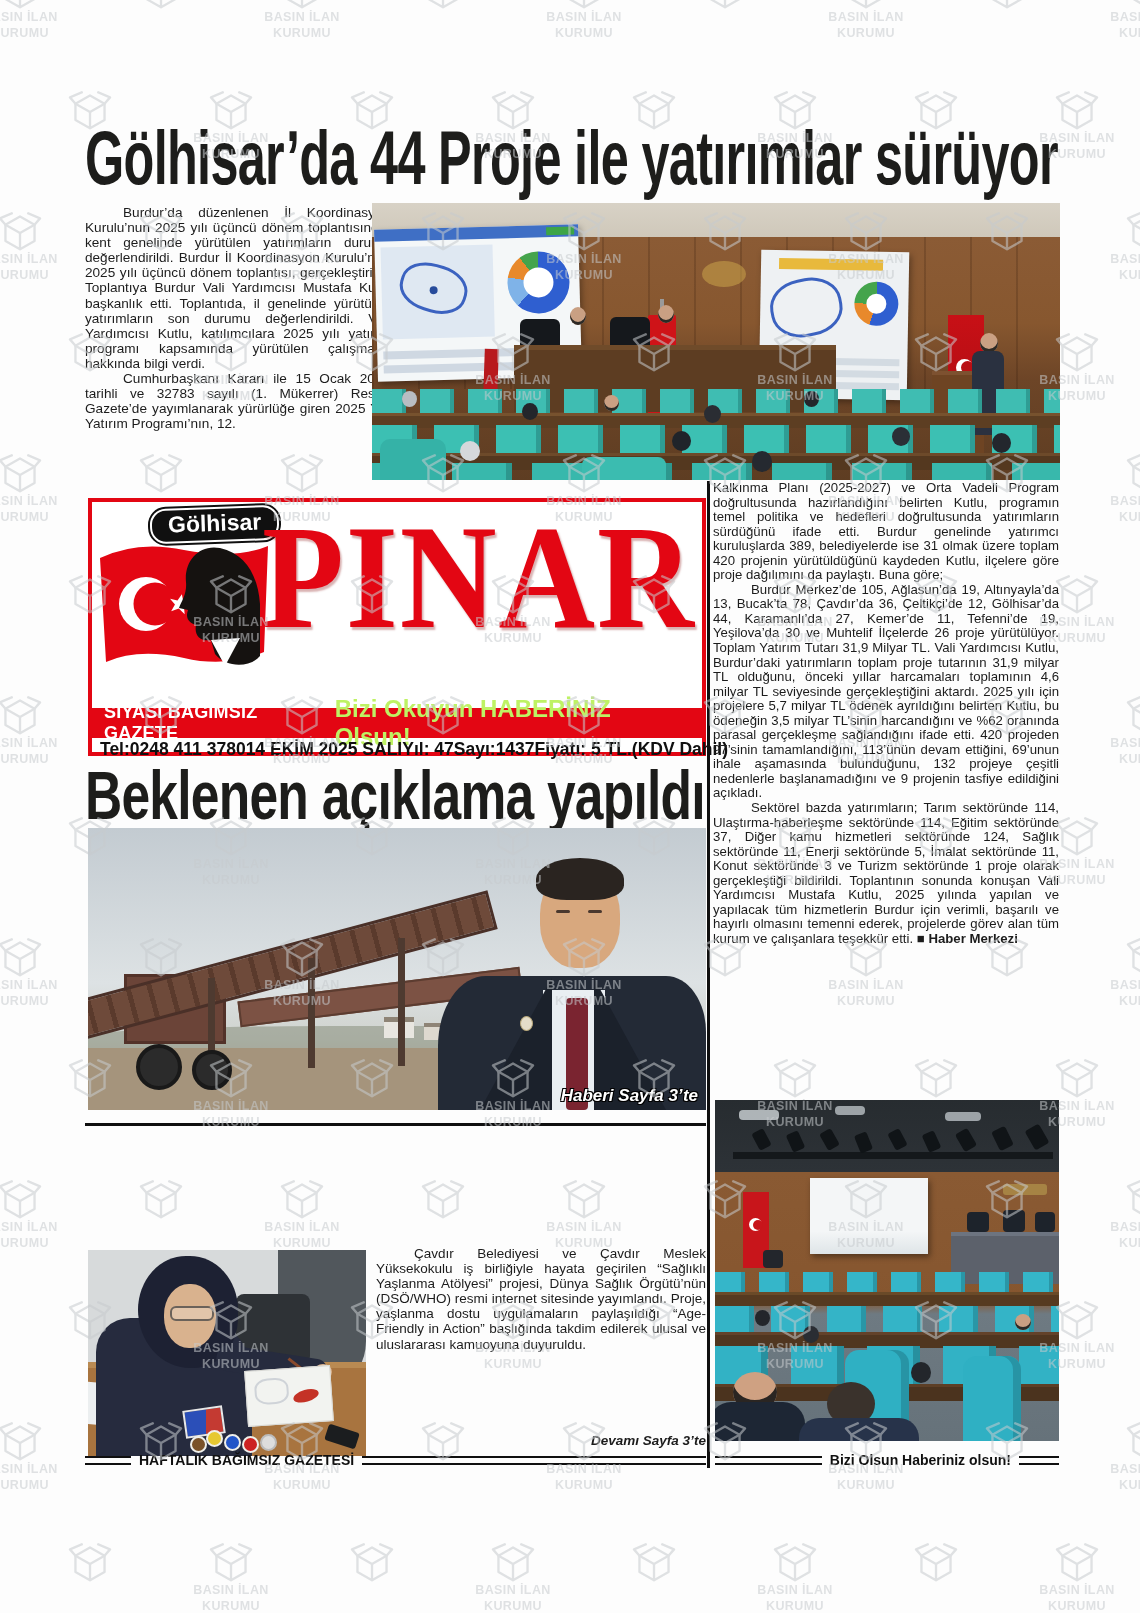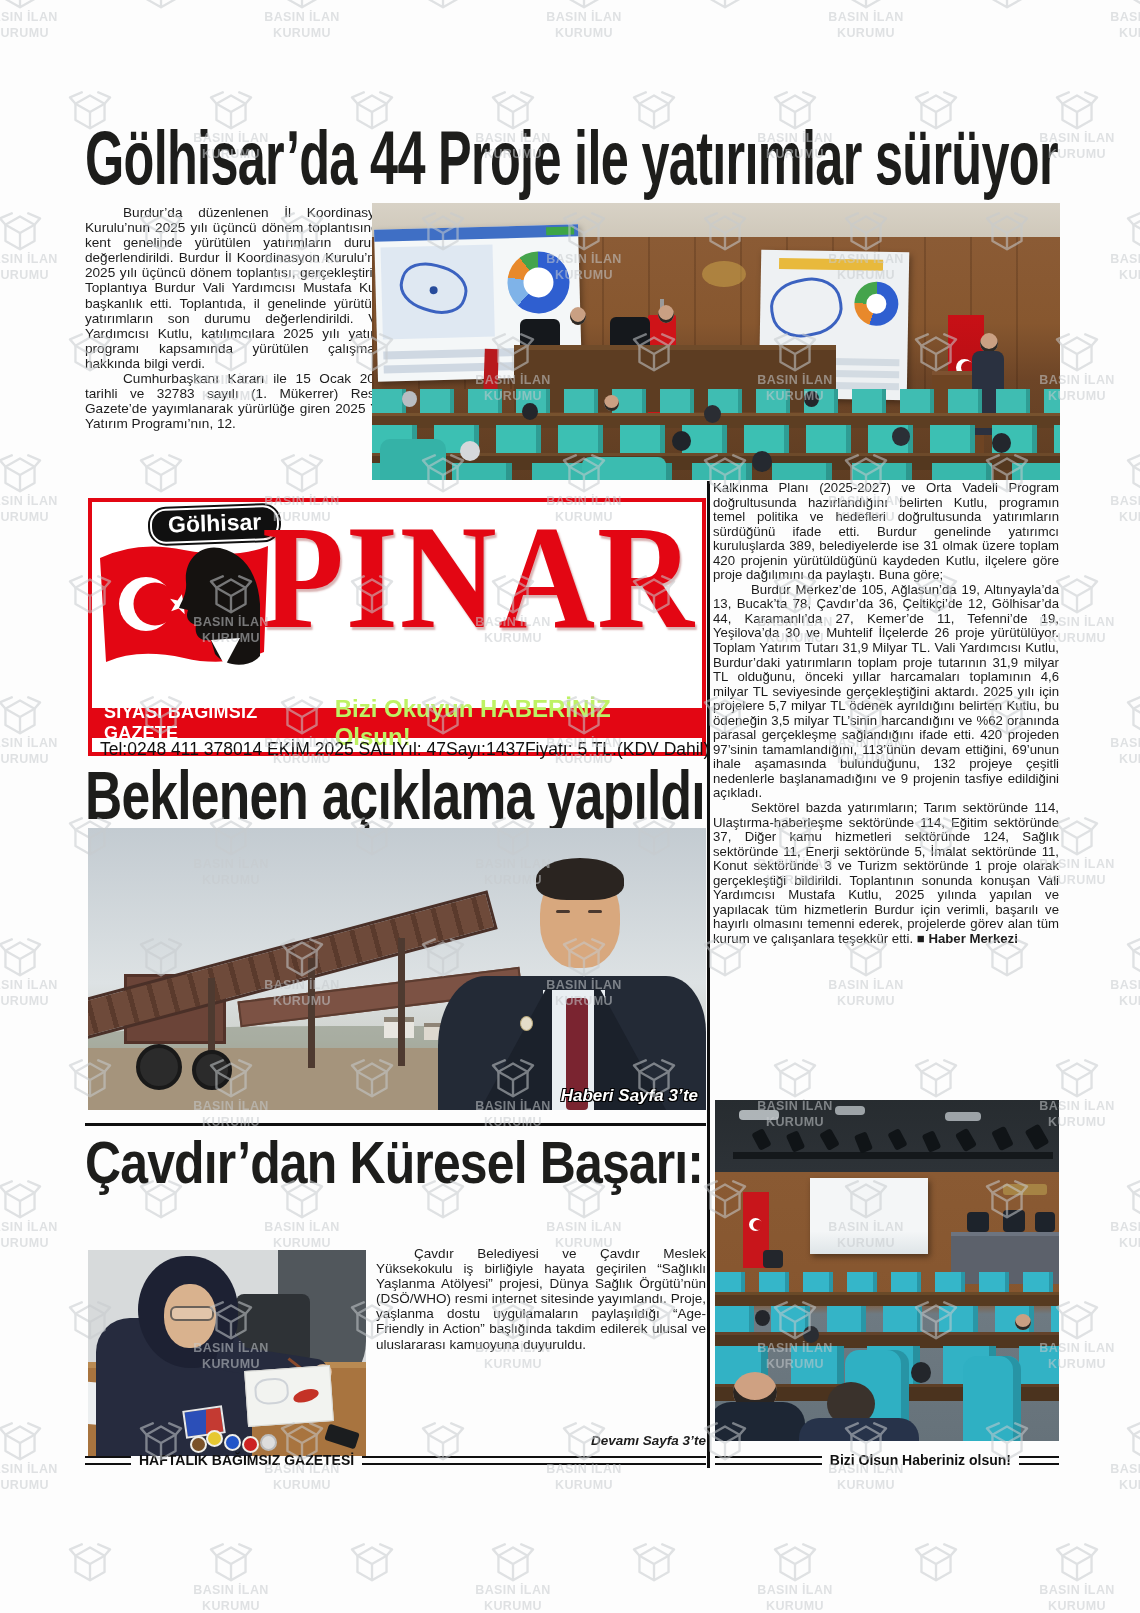--- a/index.html
+++ b/index.html
@@ -19,21 +19,21 @@
       box-shadow:0 0 0 2px #101010;transform:rotate(-2deg);display:inline-block}
   #pinar{font-family:"Liberation Serif",serif;font-weight:700;font-size:148px;line-height:.86;
       color:#e30613;letter-spacing:2px;white-space:nowrap;display:inline-block;
       transform-origin:0 0;text-shadow:2px 3px 2px rgba(130,0,0,.30)}
   #subtitle{font-family:"Liberation Serif",serif;font-weight:700;font-size:49px;line-height:1;
       color:#141414;white-space:nowrap;display:inline-block;transform-origin:0 0}
   #redbar{background:#e30613;display:flex;justify-content:flex-start;align-items:center;padding:0 12px;box-sizing:border-box}
   #redbar .sl{color:#fff;font-weight:700;font-size:18px;letter-spacing:.2px}
   #redbar .sr{color:#bef264;font-weight:700;font-size:24px}
   #infoline{display:flex;justify-content:space-between;align-items:center;
-      font-weight:400;font-size:17.5px;color:#101010;padding:0 8px;box-sizing:border-box;white-space:nowrap}
+      font-weight:700;font-size:17.5px;color:#101010;padding:0 8px;box-sizing:border-box;white-space:nowrap}
   
   .frule{height:9px;border-top:2.5px solid #101010;border-bottom:2.5px solid #101010;box-sizing:border-box}
   .ftxt{font-weight:700;font-size:14px;white-space:nowrap;padding:0 8px;color:#101010}
   .fwrap{display:flex;align-items:center}
   
   .pcap{color:#fff;font-weight:700;font-style:italic;font-size:17px;
         text-shadow:1px 1px 0 #000,-1px -1px 0 #000,1px -1px 0 #000,-1px 1px 0 #000}
   .cont{font-weight:700;font-style:italic}
   
   #wm{position:absolute;inset:0;z-index:60;pointer-events:none;overflow:hidden}
@@ -192,23 +192,20 @@
     <div class="s" style="left:506px;top:150px;width:72px;height:132px;background:#1b212b;clip-path:polygon(0 0,0 100%,100% 100%)"></div>
     <div class="s" style="left:432px;top:188px;width:11px;height:13px;border-radius:50%;background:#e5ddc9;border:1px solid #b8a77a"></div>
     <div class="s" style="left:452px;top:40px;width:80px;height:100px;background:#d8a87e;border-radius:46% 46% 44% 44%"></div>
     <div class="s" style="left:448px;top:30px;width:88px;height:42px;background:#2a2420;border-radius:50% 50% 35% 35%"></div>
     <div class="s" style="left:468px;top:82px;width:14px;height:3px;background:#4a382e;border-radius:2px"></div>
     <div class="s" style="left:500px;top:82px;width:14px;height:3px;background:#4a382e;border-radius:2px"></div>
     <div class="pcap s" style="right:8px;bottom:4px">Haberi Sayfa 3’te</div>
   </div>
 
   <div class="s content" style="left:85px;top:1123px;width:621px;height:3px;background:#101010"></div>
-  <div class="s content" style="left:85px;top:1128px">
-    <span class="hl" style="font-size: 60px; transform: scaleX(0.831763);">Çavdır’dan Küresel Başarı:</span>
-  </div>
 
   <div class="s content" style="left:88px;top:1250px;width:278px;height:206px;overflow:hidden;background:#d7dadb">
     <div class="s" style="left:190px;top:0;width:88px;height:130px;background:#3a3f45;border-radius:0 0 30% 30%;opacity:.85"></div>
     <div class="s" style="left:148px;top:44px;width:74px;height:70px;background:#2e3236;border-radius:8px"></div>
     <div class="s" style="left:0;bottom:0;right:0;height:88px;background:#a8743f;border-top:6px solid #b98a52"></div>
     <div class="s" style="left:-10px;bottom:26px;width:160px;height:42px;background:#eceff0;transform:rotate(5deg)"></div>
     <div class="s" style="left:8px;top:68px;width:156px;height:138px;background:#262b3e;border-radius:34px 56px 0 0"></div>
     <div class="s" style="left:50px;top:6px;width:100px;height:112px;background:#1d2133;border-radius:50% 50% 46% 54%"></div>
     <div class="s" style="left:76px;top:34px;width:52px;height:64px;background:#d9b28e;border-radius:48%"></div>
     <div class="s" style="left:82px;top:56px;width:40px;height:11px;border:2px solid #6b625a;border-radius:6px;background:rgba(255,255,255,.25)"></div>

